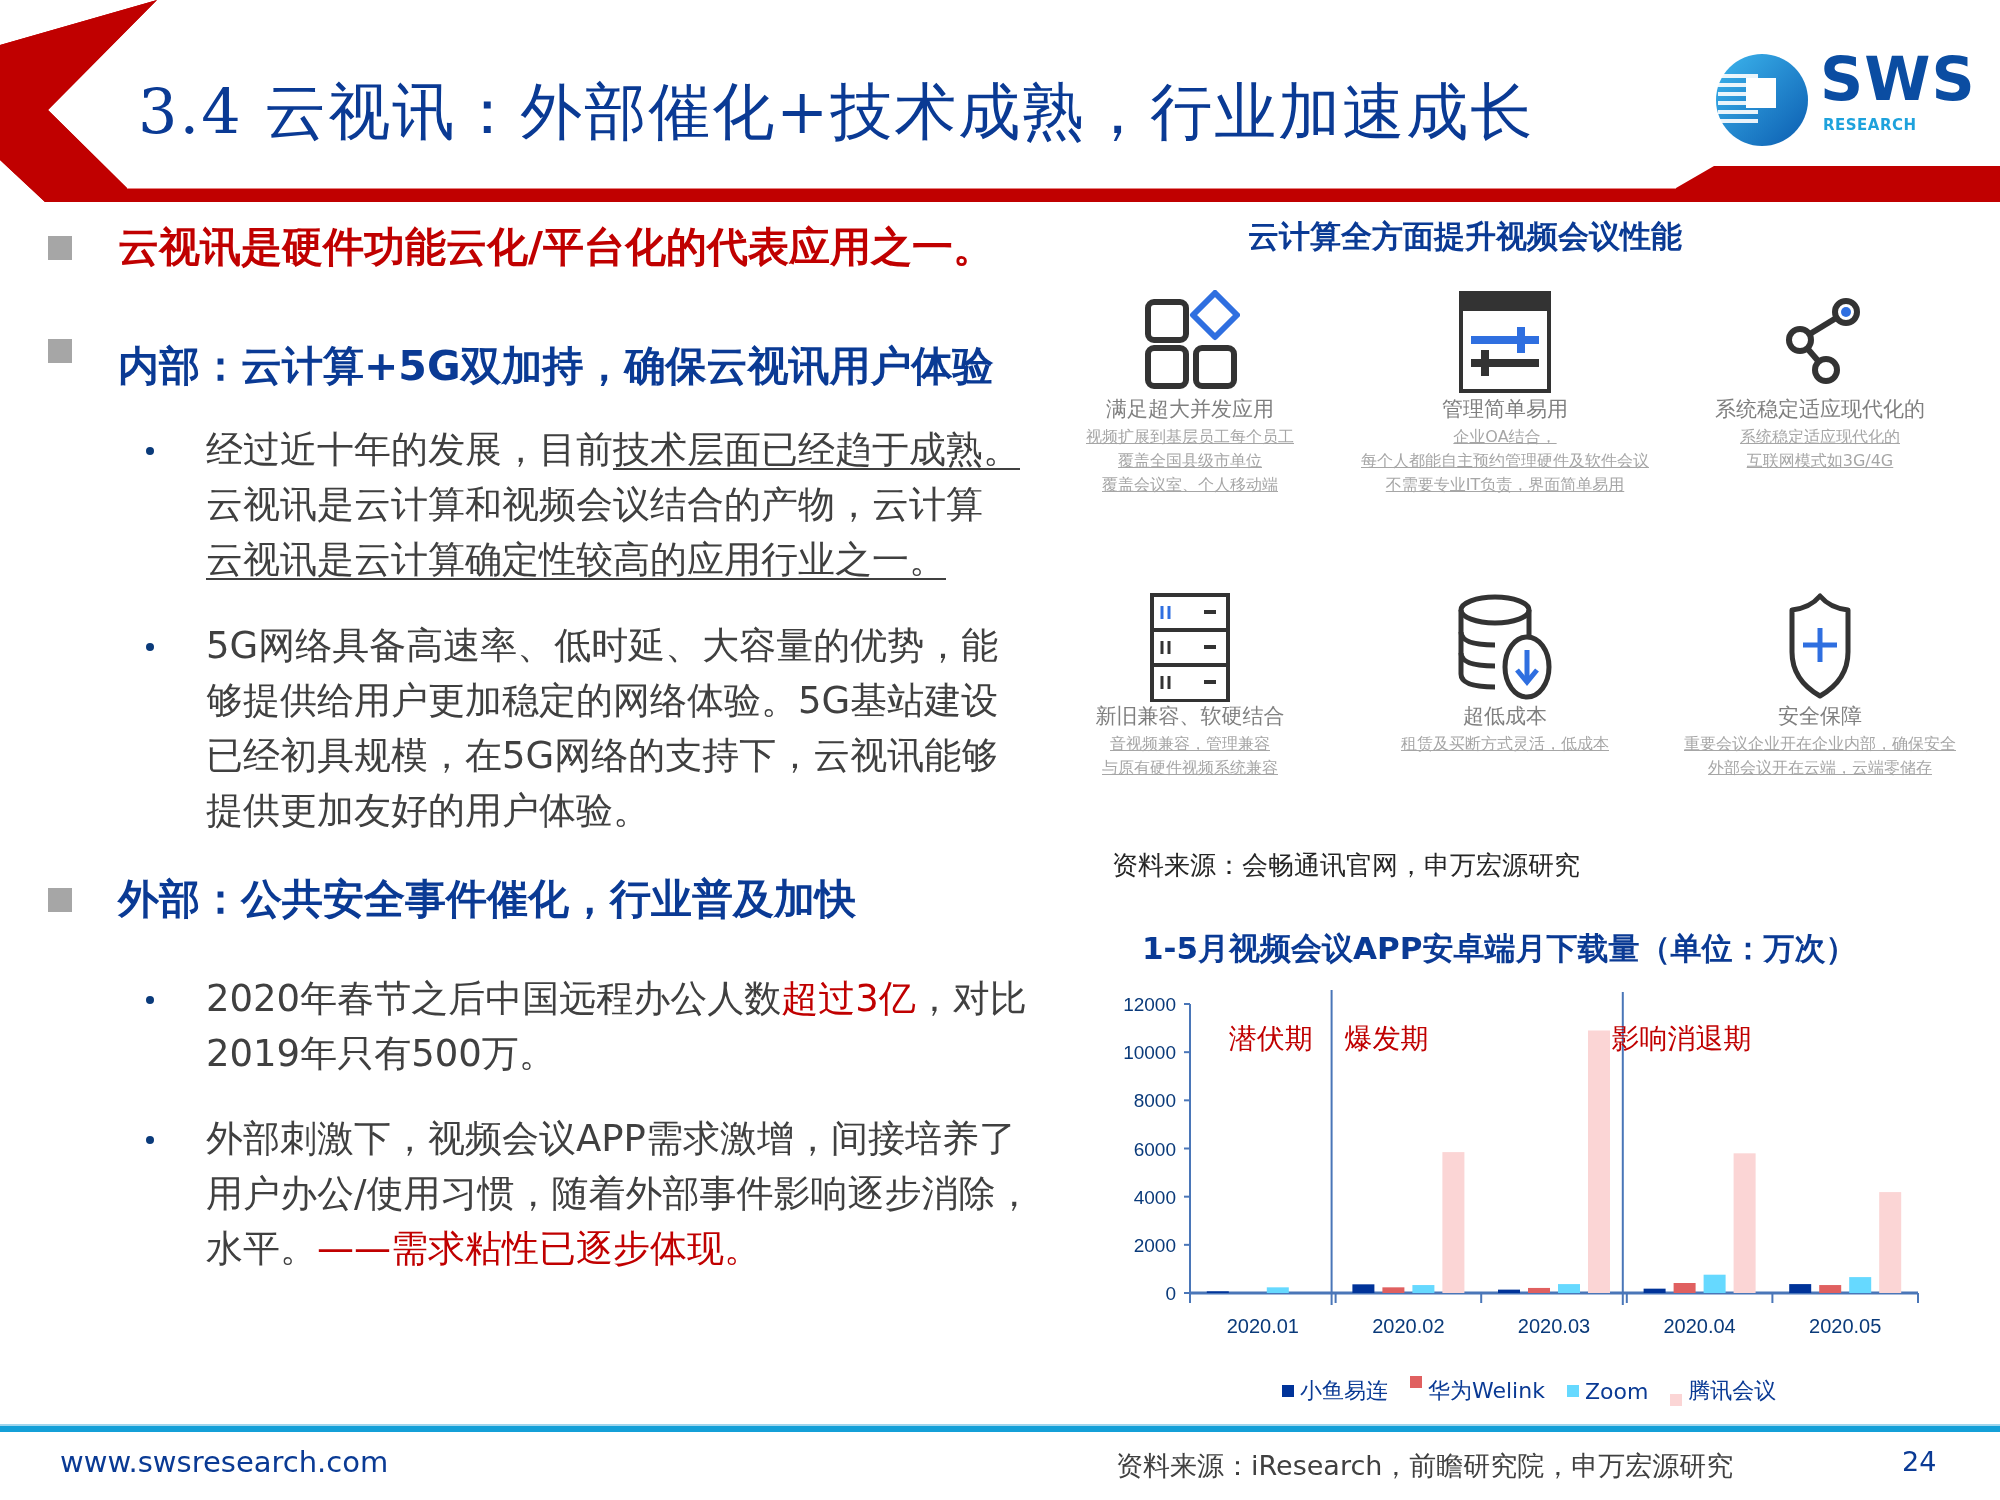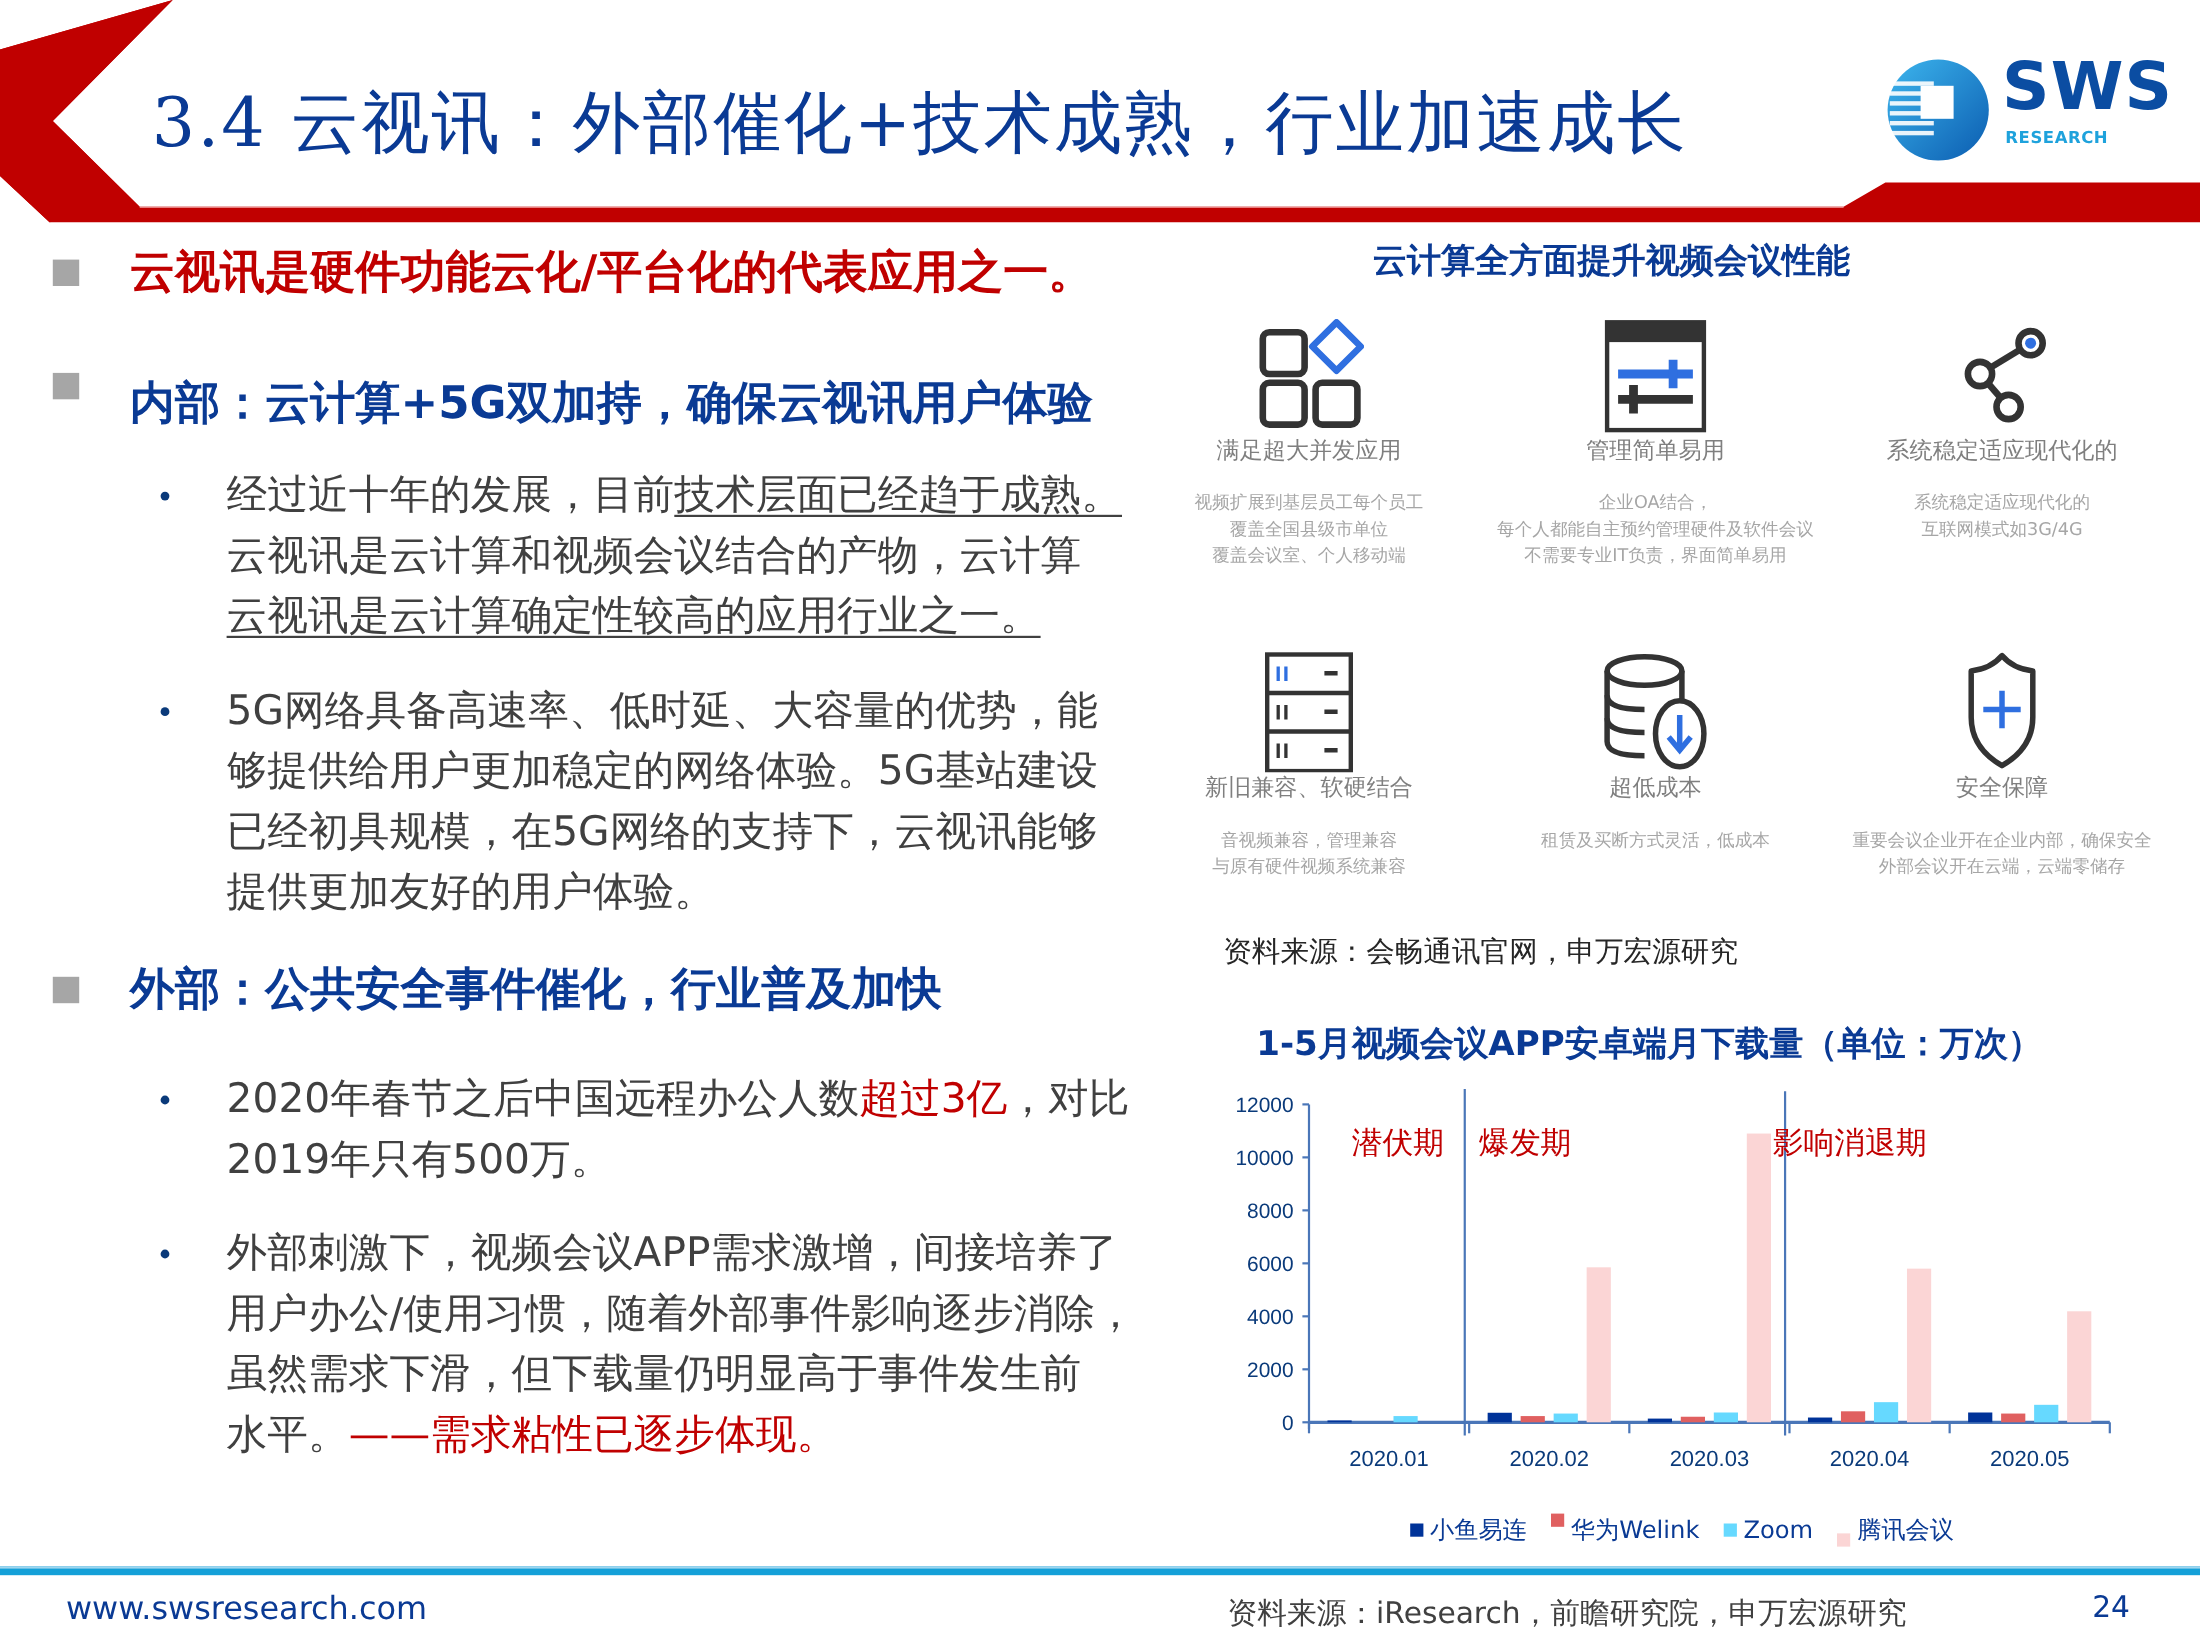--- a/index.html
+++ b/index.html
@@ -22,21 +22,21 @@
   .navy { color:#0a3a94; }
   .dot { position:absolute; width:8px; height:8px; border-radius:50%; background:#0a3a7a; }
   .para { position:absolute; left:206px; width:880px; font-size:37px; line-height:55px; color:#404040; }
   .ul { text-decoration:underline; text-decoration-thickness:2px; text-underline-offset:6px; }
   .hl { color:#c00000; }
   
   #panel-title { left:1248px; top:216px; font-size:31px; font-weight:bold; color:#0a3a94; white-space:nowrap; }
   .feat { position:absolute; width:300px; text-align:center; }
   .feat-icon { display:block; margin:0 auto; }
   .feat-name { font-size:21px; color:#7f7f7f; margin-top:0; white-space:nowrap; }
-  .feat-desc { font-size:16px; color:#a6a6a6; line-height:24px; margin-top:22px; white-space:nowrap; }
+  .feat-desc { font-size:16px; color:#a6a6a6; line-height:24px; margin-top:2px; white-space:nowrap;text-decoration:underline; }
   #src1 { left:1112px; top:848px; font-size:26px; color:#262626; white-space:nowrap; }
   
   #chart-title { left:1142px; top:928px; font-size:31px; font-weight:bold; color:#0a3a94; white-space:nowrap; }
   #chart { left:1100px; top:980px; width:900px; height:420px; }
   .legend { position:absolute; top:1358px; font-size:22px; color:#0a3a94; white-space:nowrap; display:flex; align-items:center;margin-top:18px; }
   .legend i { display:inline-block; width:12px; height:12px; margin-right:6px; }
   
   #footer-line { left:0; top:1424px; width:2000px; height:6px; background:#14a0d8; border-top:2px solid #9fd6ee; }
   #footer-url { left:60px; top:1445px; font-size:29px; color:#0a3a94; white-space:nowrap; }
   #footer-src { left:1116px; top:1448px; font-size:27px; color:#404040; white-space:nowrap; }
@@ -102,21 +102,20 @@
 <div class="dot" style="left:146px;top:996px;"></div>
 <div class="para" style="top:971px;">
   <div><span>2020年春节之后中国远程办公人数</span><span class="hl">超过3亿</span><span>，对比</span></div>
   <div>2019年只有500万。</div>
 </div>
 
 <div class="dot" style="left:146px;top:1136px;"></div>
 <div class="para" style="top:1111px;">
   <div>外部刺激下，视频会议APP需求激增，间接培养了</div>
   <div>用户办公/使用习惯，随着外部事件影响逐步消除，</div>
-  <div>虽然需求下滑，但下载量仍明显高于事件发生前</div>
   <div><span>水平。</span><span class="hl">——需求粘性已逐步体现。</span></div>
 </div>
 
 <div id="panel-title" class="abs">云计算全方面提升视频会议性能</div>
 
 <div class="feat" style="left:1040px;top:290px;">
   <svg class="feat-icon" width="100" height="105" viewBox="0 0 100 105">
     <rect x="8" y="12" width="38" height="38" rx="6" fill="none" stroke="#333" stroke-width="6"></rect>
     <rect x="8" y="58" width="38" height="38" rx="6" fill="none" stroke="#333" stroke-width="6"></rect>
     <rect x="56" y="58" width="38" height="38" rx="6" fill="none" stroke="#333" stroke-width="6"></rect>

